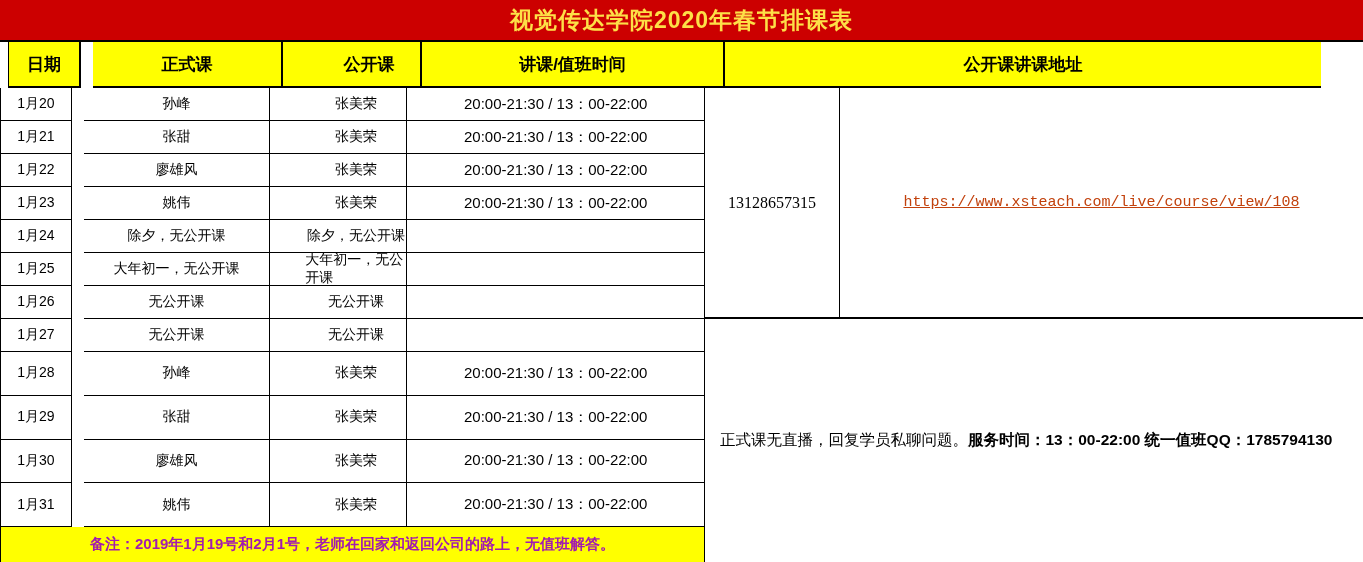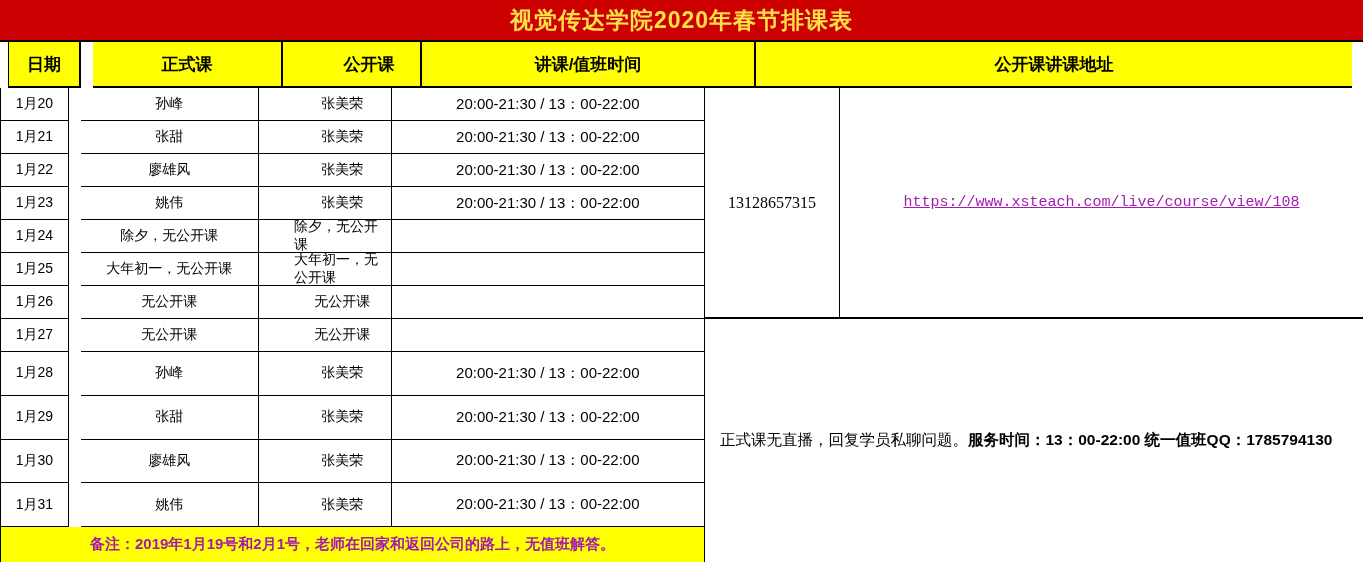--- a/index.html
+++ b/index.html
@@ -18,21 +18,21 @@
   .header-row { position:absolute; left:8px; top:42px; width:1363px; height:46px; display:flex;border-radius:10px; }
   .hcell {
     background:#ffff00; box-sizing:border-box;
     border-bottom:2px solid #000; border-right:2px solid #000;
     display:flex; align-items:center; justify-content:center;
     font-weight:bold; font-size:17px;
   }
   .hcell:first-child { border-left:1px solid #000; }
   .hcell:last-child { border-right:none; }
   .w-date{width:73px;} .w-formal{width:190px;margin-left:12px;} .w-open{width:139px;padding-left:35px;}
-  .w-time{width:334px;} .w-phone{width:135px;} .w-addr{width:596px;}
+  .w-time{width:303px;} .w-phone{width:135px;} .w-addr{width:596px;}
   
   .rows { position:absolute; left:0; top:88px; width:705px; }
   .row { display:flex; height:33px; }
   .row.tall { height:43.75px; }
   .cell {
     box-sizing:border-box; border-right:1.5px solid #000; border-bottom:1.5px solid #000;
     display:flex; align-items:center; justify-content:center; font-size:14px;
     background:#fff;
   }
   .cell:first-child { border-left:1px solid #000; }
@@ -52,21 +52,21 @@
     display:flex; align-items:center; justify-content:center;
     font-family:"Liberation Serif", serif; font-size:16px;
   }
   .contact-url-cell {
     position:absolute; left:840px; top:88px; width:523px; height:231px;
     box-sizing:border-box; border-bottom:2px solid #000;
     display:flex; align-items:center; justify-content:center;
   }
   .contact-url-cell a {
     font-family:"Liberation Mono", monospace; font-size:15px;
-    color:#a21caf; text-decoration:underline; cursor:pointer;
+    color:#c2410c; text-decoration:underline; cursor:pointer;
   }
   .note-region {
     position:absolute; left:705px; top:319px; width:658px; height:243px;
     box-sizing:border-box; display:flex; align-items:center;
     padding-left:15px; font-size:15.5px;
   }
   .note-region .bold { font-weight:bold; }
 </style>
 </head>
 <body>

